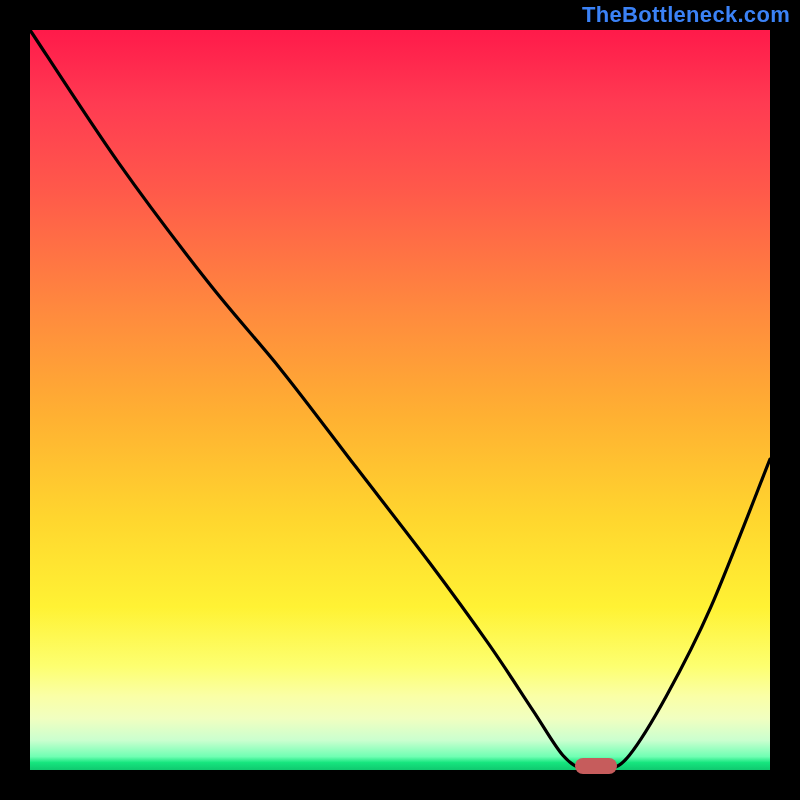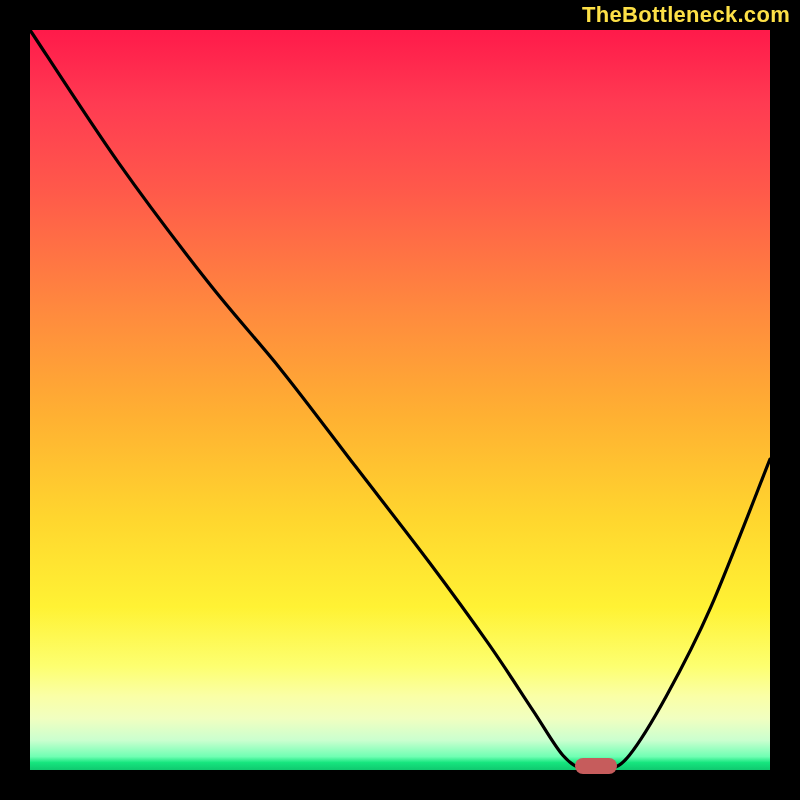--- a/index.html
+++ b/index.html
@@ -18,21 +18,21 @@
     height: 800px;
     background: #000000;
   }
   .watermark {
     position: absolute;
     top: 2px;
     right: 10px;
     font-family: Arial, Helvetica, sans-serif;
     font-size: 22px;
     font-weight: 600;
-    color: #fde047;
+    color: #3b82f6;
     letter-spacing: 0.3px;
   }
   .plot-wrap {
     position: absolute;
     left: 30px;
     top: 30px;
     width: 740px;
     height: 740px;
   }
   .gradient {

